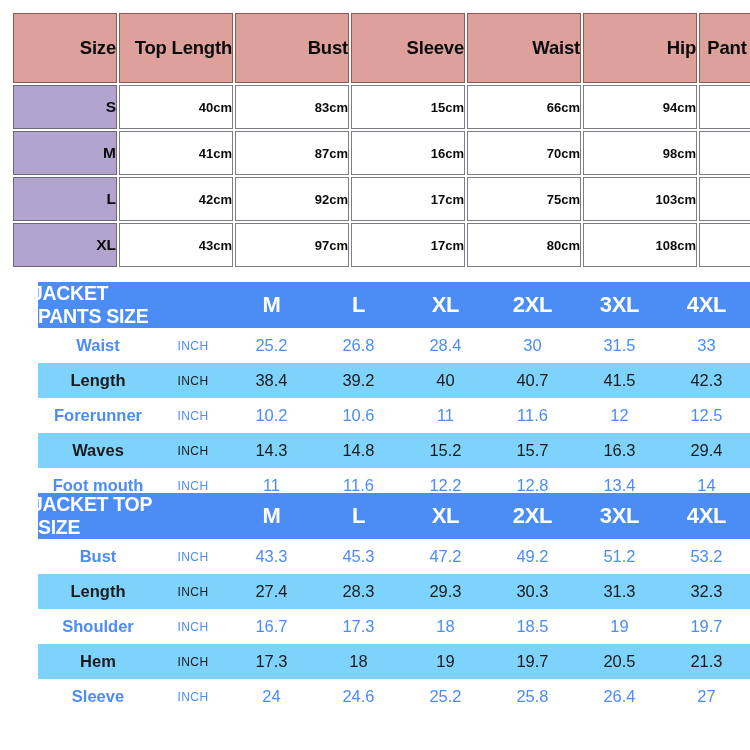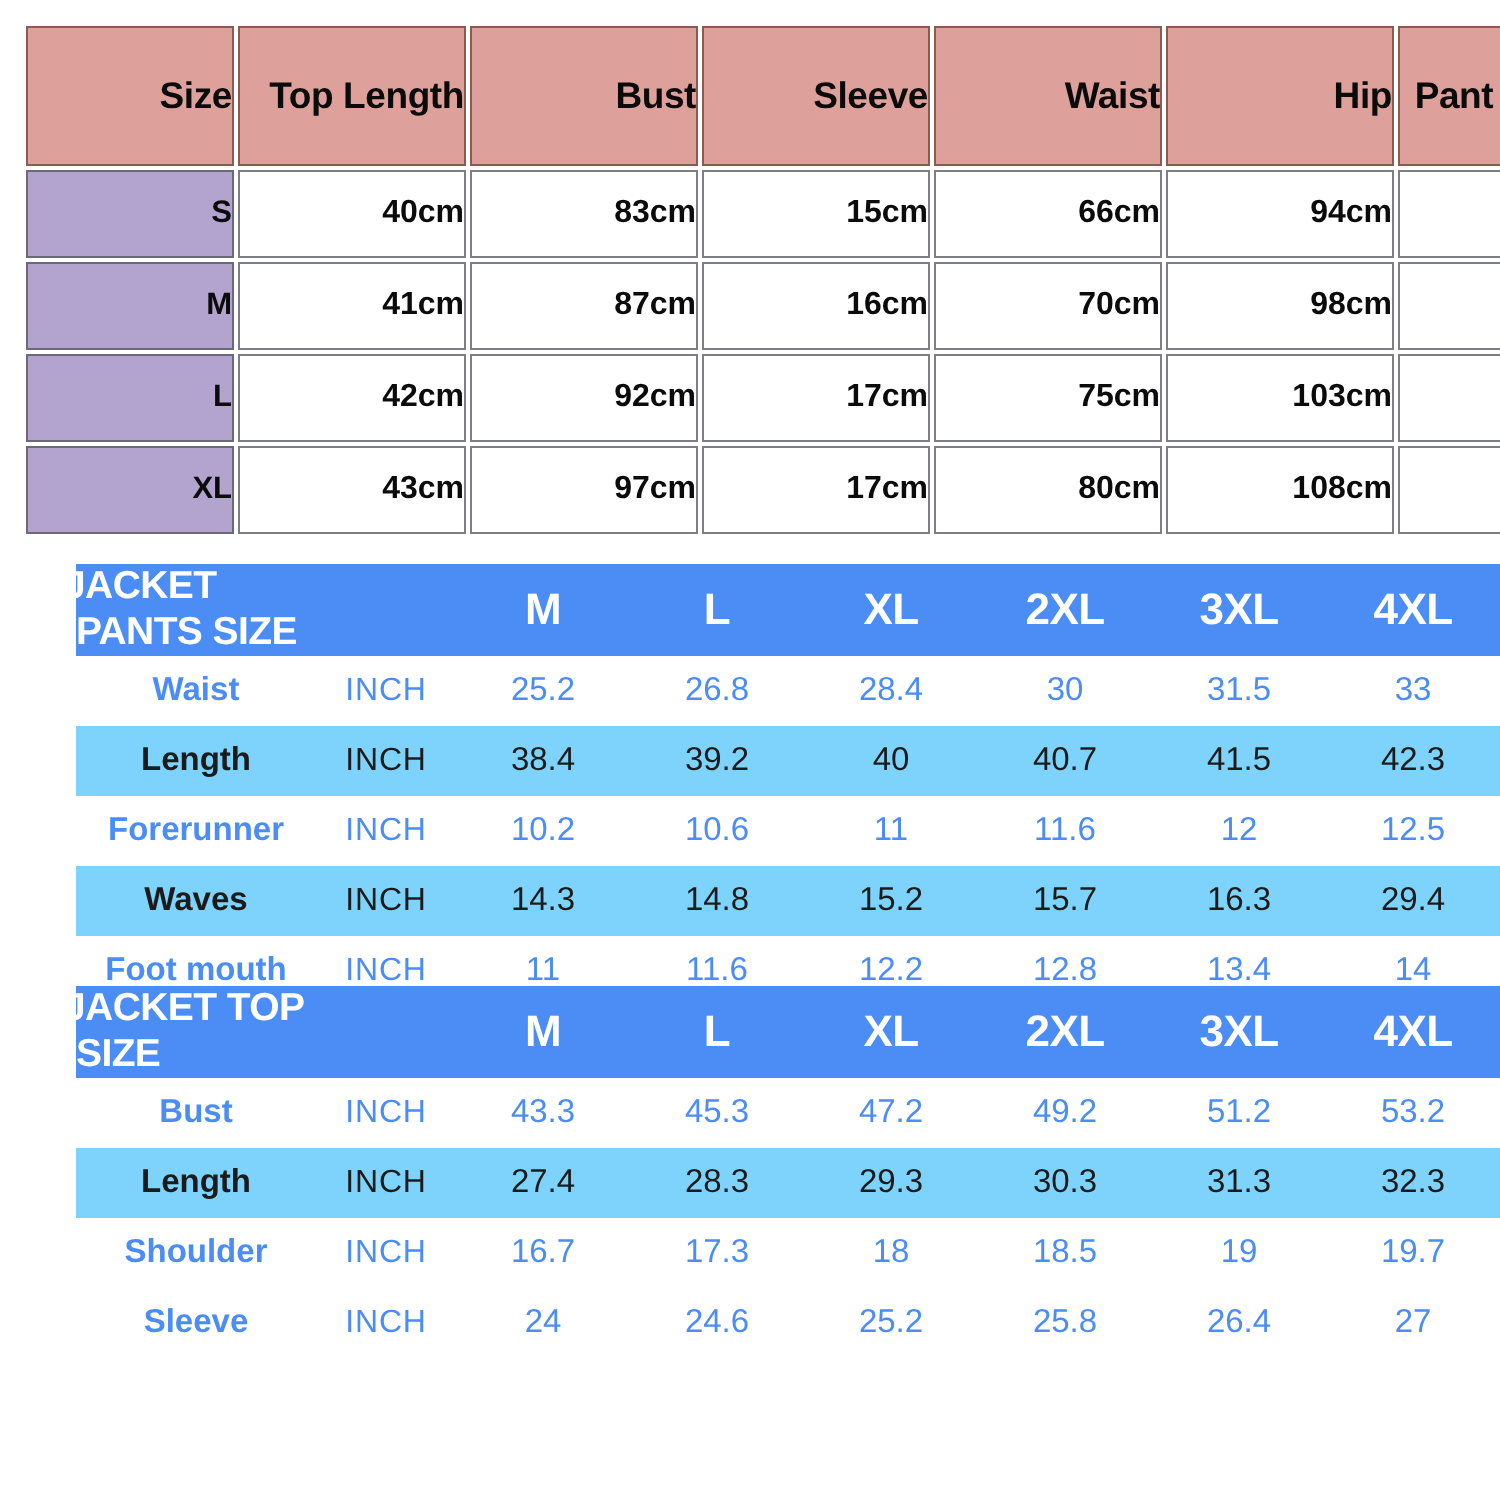--- a/index.html
+++ b/index.html
@@ -49,21 +49,21 @@
     font-size: 18.5px;
     height: 68px;
     letter-spacing: -0.2px;
   }
   table.cm-table tbody td.size-cell {
     background: #b2a4ce;
     font-size: 15.5px;
   }
   table.cm-table tbody td.val-cell {
     background: #ffffff;
-    font-size: 16px;
+    font-size: 13px;
     border-color: #7d7d85;
   }
   .col-size  { width: 104px; }
   .col-wide  { width: 114px; }
   .cm-row { height: 44px; }
 
   
   .inch-block {
     position: absolute;
     left: 38px;
@@ -115,21 +115,21 @@
     padding: 0;
     vertical-align: middle;
     text-align: center;
   }
   table.inch-table tbody td.lbl {
     font-size: 16.5px;
     font-weight: bold;
     text-align: center;
   }
   table.inch-table tbody td.unit {
-    font-size: 16px;
+    font-size: 12px;
     font-weight: normal;
     letter-spacing: 0.4px;
     text-align: center;
   }
   table.inch-table tbody td.val {
     font-size: 16.5px;
     font-weight: normal;
     text-align: center;
   }
   tr.tone-blue  td { color: #4b8df5; }
@@ -332,20 +332,30 @@
         <tr class="row-odd tone-blue">
           <td class="lbl">Shoulder</td>
           <td class="unit">INCH</td>
           <td class="val">16.7</td>
           <td class="val">17.3</td>
           <td class="val">18</td>
           <td class="val">18.5</td>
           <td class="val">19</td>
           <td class="val">19.7</td>
         </tr>
+        <tr class="row-even tone-dark">
+          <td class="lbl">Hem</td>
+          <td class="unit">INCH</td>
+          <td class="val">17.3</td>
+          <td class="val">18</td>
+          <td class="val">19</td>
+          <td class="val">19.7</td>
+          <td class="val">20.5</td>
+          <td class="val">21.3</td>
+        </tr>
         <tr class="row-odd tone-blue">
           <td class="lbl">Sleeve</td>
           <td class="unit">INCH</td>
           <td class="val">24</td>
           <td class="val">24.6</td>
           <td class="val">25.2</td>
           <td class="val">25.8</td>
           <td class="val">26.4</td>
           <td class="val">27</td>
         </tr>

